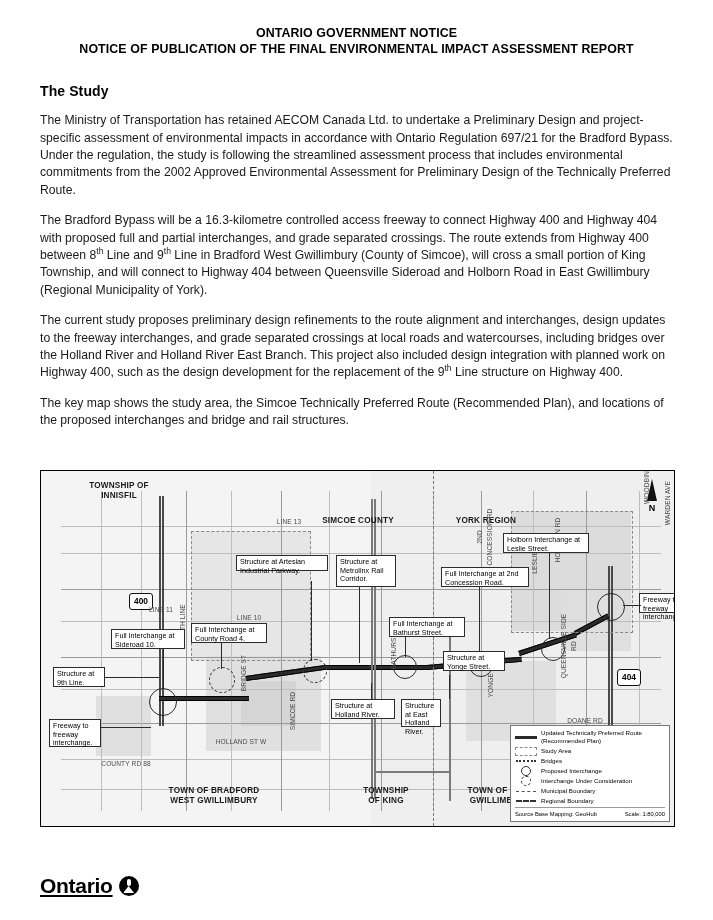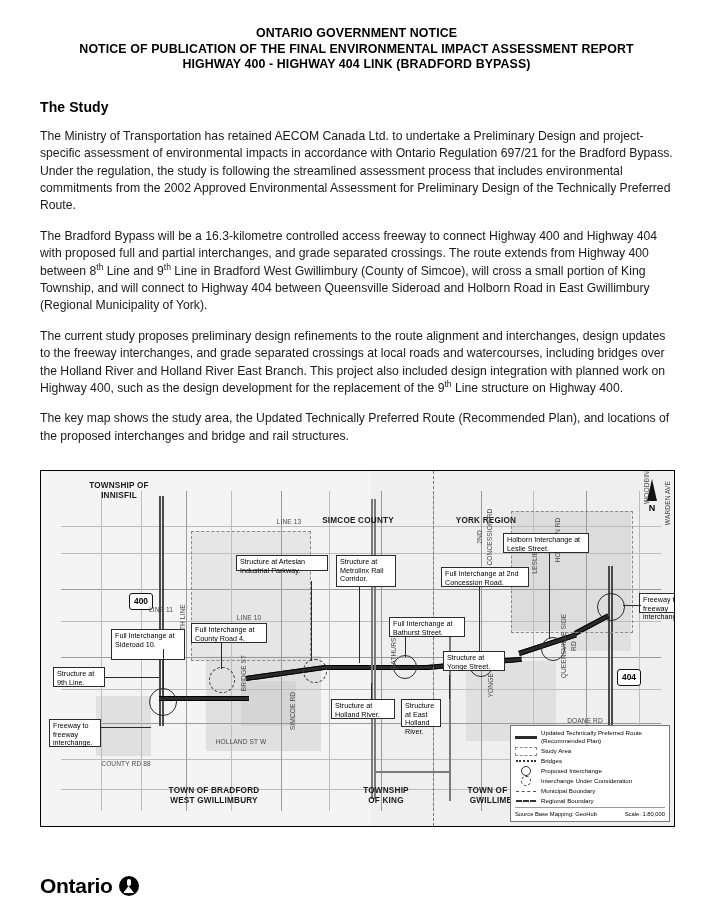--- a/index.html
+++ b/index.html
@@ -235,20 +235,21 @@
     font-size: 5.8px;
   }
   
   .footer {
     position: absolute;
     left: 40px;
     bottom: 22px;
     display: flex;
     align-items: center;
     gap: 6px;
+    text-decoration: underline;
   }
   .footer .wordmark {
     font-size: 21px;
     font-weight: bold;
     letter-spacing: -0.3px;
     color: #000;
   }
   .trillium {
     width: 20px; height: 20px;
     border-radius: 50%;
@@ -276,29 +277,28 @@
   }
 </style>
 </head>
 <body>
 
 <div class="page">
 
   <div class="doc-header">
     <div class="hdr-line1">ONTARIO GOVERNMENT NOTICE</div>
     <div class="hdr-line2">NOTICE OF PUBLICATION OF THE FINAL ENVIRONMENTAL IMPACT ASSESSMENT REPORT</div>
-    <div class="hdr-line3">HIGHWAY 400 - HIGHWAY 404 LINK (BRADFORD BYPASS)</div>
   </div>
 
   <div class="content">
     <h2 class="section-title">The Study</h2>
     <p class="para">The Ministry of Transportation has retained AECOM Canada Ltd. to undertake a Preliminary Design and project-specific assessment of environmental impacts in accordance with Ontario Regulation 697/21 for the Bradford Bypass. Under the regulation, the study is following the streamlined assessment process that includes environmental commitments from the 2002 Approved Environmental Assessment for Preliminary Design of the Technically Preferred Route.</p>
     <p class="para">The Bradford Bypass will be a 16.3-kilometre controlled access freeway to connect Highway 400 and Highway 404 with proposed full and partial interchanges, and grade separated crossings. The route extends from Highway 400 between 8<sup>th</sup> Line and 9<sup>th</sup> Line in Bradford West Gwillimbury (County of Simcoe), will cross a small portion of King Township, and will connect to Highway 404 between Queensville Sideroad and Holborn Road in East Gwillimbury (Regional Municipality of York).</p>
     <p class="para">The current study proposes preliminary design refinements to the route alignment and interchanges, design updates to the freeway interchanges, and grade separated crossings at local roads and watercourses, including bridges over the Holland River and Holland River East Branch. This project also included design integration with planned work on Highway 400, such as the design development for the replacement of the 9<sup>th</sup> Line structure on Highway 400.</p>
-    <p class="para">The key map shows the study area, the Updated Technically Preferred Route (Recommended Plan), and locations of the proposed interchanges and bridge and rail structures.</p>
+    <p class="para">The key map shows the study area, the Simcoe Technically Preferred Route (Recommended Plan), and locations of the proposed interchanges and bridge and rail structures.</p>
   </div>
 
   <div class="map-wrap">
     <div class="map-canvas">
       <div class="map-bg"></div>
 
       <div class="fill light" style="left:0;top:0;width:330px;height:355px;"></div>
       <div class="fill" style="left:330px;top:0;width:303px;height:355px;"></div>
       <div class="fill mid" style="left:150px;top:60px;width:120px;height:130px;"></div>
       <div class="fill dark" style="left:470px;top:40px;width:120px;height:120px;"></div>
@@ -403,21 +403,21 @@
 
       <div class="callout" style="left:462px;top:62px;width:86px;height:20px;">Holborn Interchange at Leslie Street.</div>
       <div class="leader v" style="left:508px;top:82px;height:86px;"></div>
 
       <div class="callout" style="left:400px;top:96px;width:88px;height:20px;">Full Interchange at 2nd Concession Road.</div>
       <div class="leader v" style="left:438px;top:116px;height:68px;"></div>
 
       <div class="callout" style="left:598px;top:122px;width:54px;height:20px;">Freeway to freeway interchange.</div>
       <div class="leader h" style="left:582px;top:134px;width:18px;"></div>
 
-      <div class="callout" style="left:70px;top:158px;width:74px;height:31px;">Full Interchange at Sideroad 10.</div>
+      <div class="callout" style="left:70px;top:158px;width:74px;height:20px;">Full Interchange at Sideroad 10.</div>
       <div class="leader v" style="left:122px;top:178px;height:40px;"></div>
 
       <div class="callout" style="left:150px;top:152px;width:76px;height:20px;">Full Interchange at County Road 4.</div>
       <div class="leader v" style="left:180px;top:172px;height:26px;"></div>
 
       <div class="callout" style="left:348px;top:146px;width:76px;height:20px;">Full Interchange at Bathurst Street.</div>
       <div class="leader v" style="left:364px;top:166px;height:20px;"></div>
 
       <div class="callout" style="left:402px;top:180px;width:62px;height:20px;">Structure at Yonge Street.</div>
 

